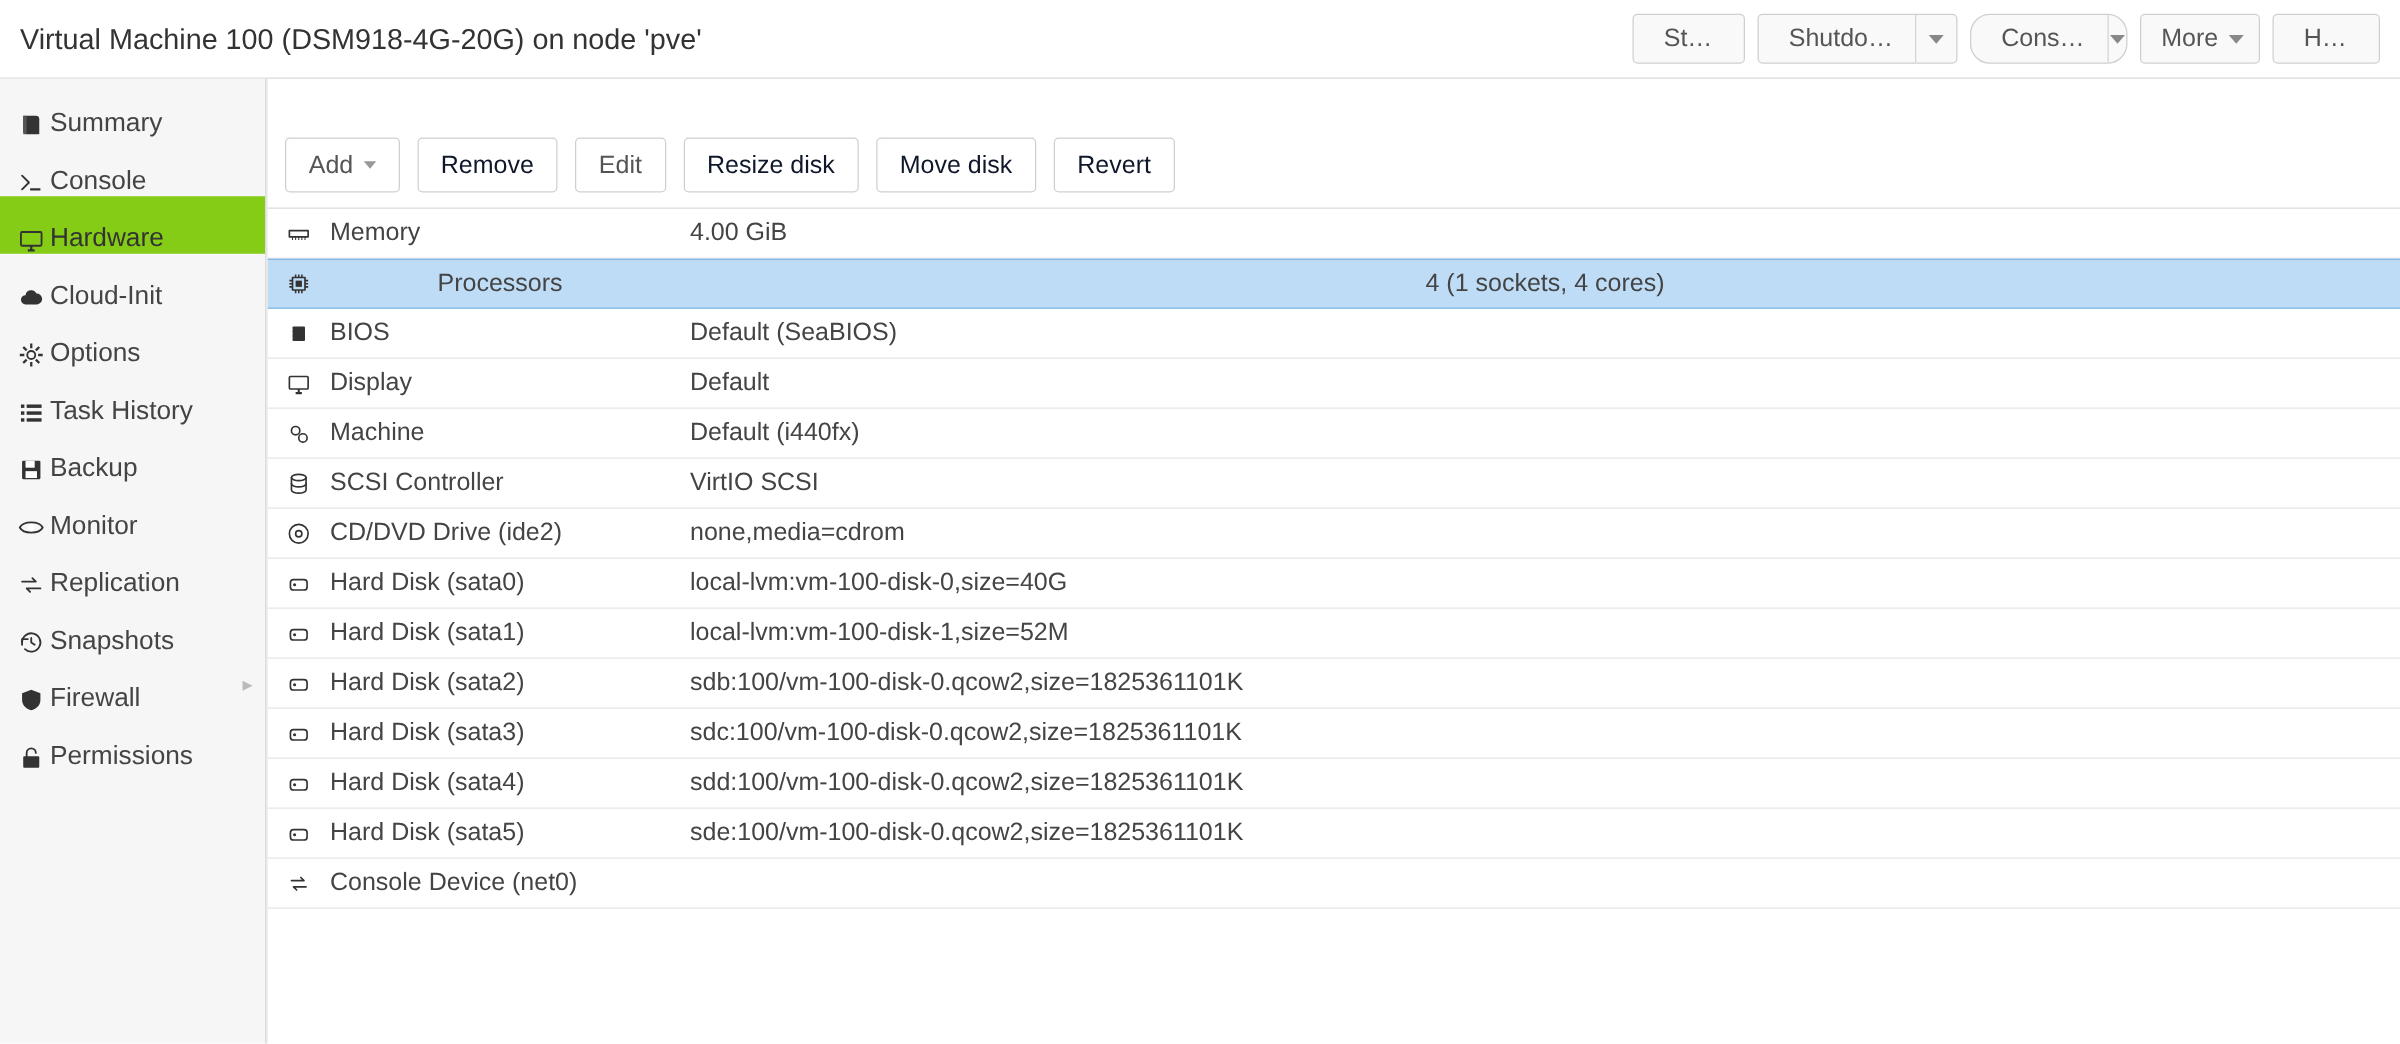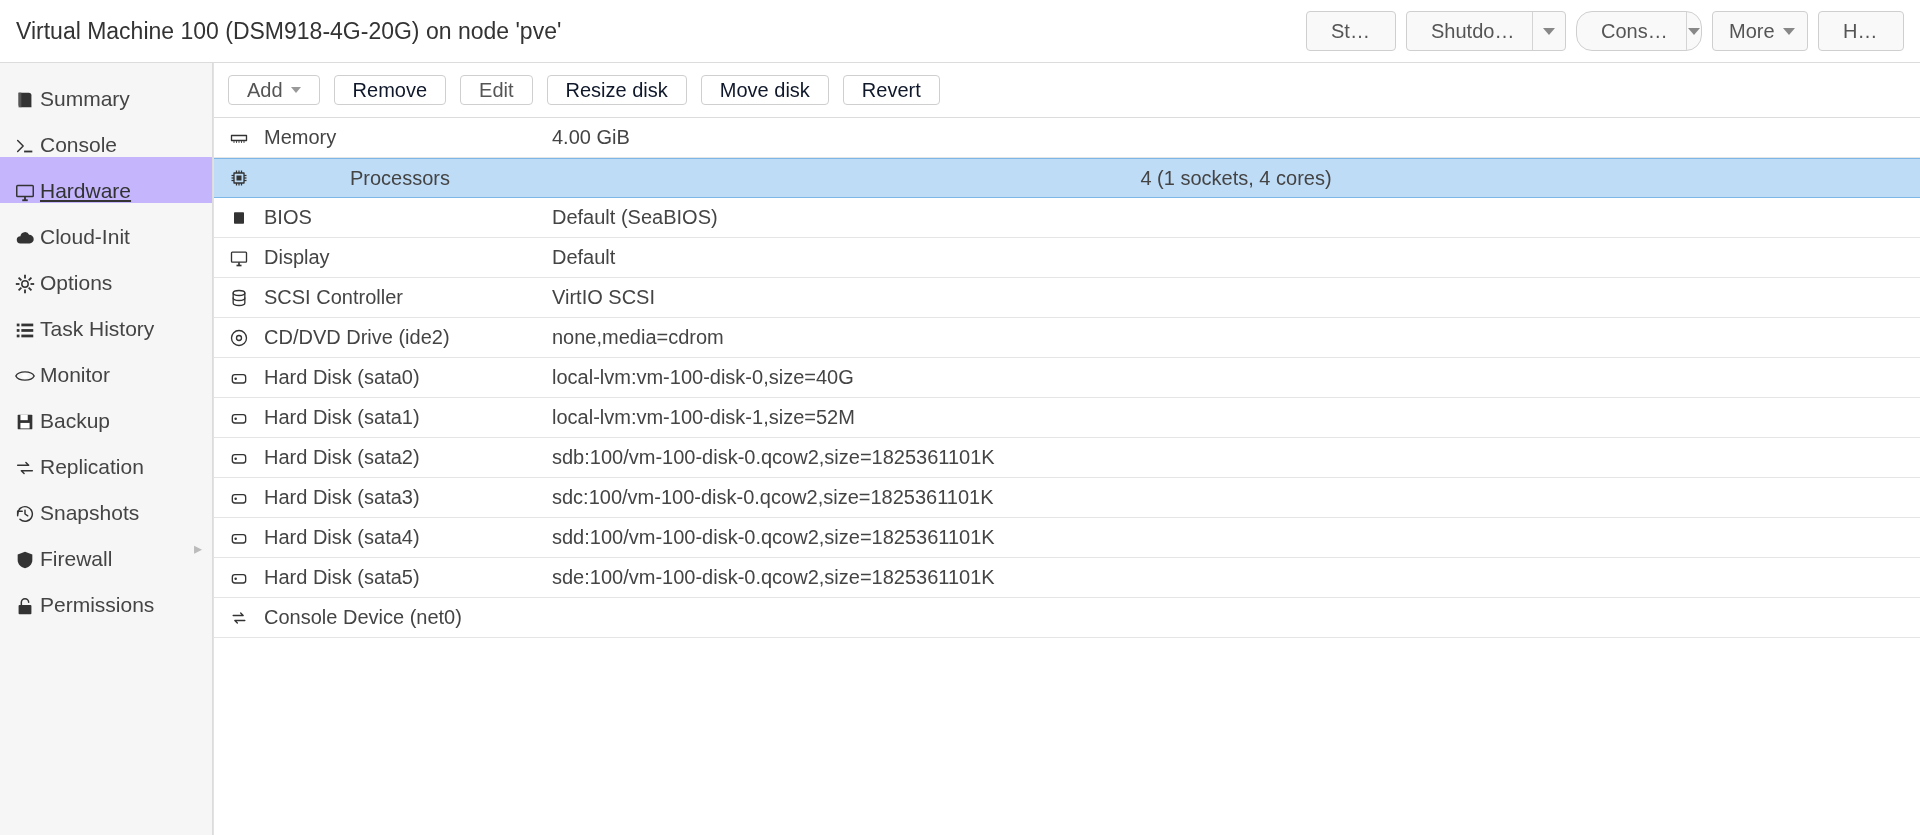--- a/index.html
+++ b/index.html
@@ -72,51 +72,51 @@
     align-items:flex-end;
     gap:4px;
     height:46px;
     padding:0 14px;
     font-size:21px;
     color:#444;
     cursor:pointer;
     position:relative;
   }
   .side-item.active {
-    background:#c4b5fd;
+    background:#84cc16;
     color:#333;
-    text-decoration:underline;
   }
   .side-item .chev {
     position:absolute; right:10px; top:50%; transform:translateY(-50%);
     color:#bbb; font-size:16px;
   }
   .side-ico { width:22px; display:flex; justify-content:center; color:#333;}
   .side-ico svg { width:22px; height:22px; }
 
   
   .content { flex:1; display:flex; flex-direction:column; border-left:1px solid #e2e2e2; min-width:0;}
   .toolbar {
     display:flex;
     gap:14px;
     padding:12px 14px;
     border-bottom:1px solid #dcdcdc;
   }
   .tbtn {
-    height:30px;
+    height:44px;
     padding:0 18px;
     border:1px solid #cfcfcf;
     border-radius:4px;
     background:#fff;
     font-size:20px;
     color:#555;
     display:inline-flex;
     align-items:center;
     gap:8px;
     cursor:pointer;
+    margin-top:35px;
   }
   .tbtn.disabled { color:#0f172a; background:#fff; cursor:default;}
   .tbtn .caret-down { width:0;height:0;border-left:5px solid transparent;border-right:5px solid transparent;border-top:6px solid #999;}
 
   .grid { flex:1; overflow:auto; }
   .row {
     display:grid;
     grid-template-columns: 50px 280px 1fr;
     align-items:center;
     height:40px;
@@ -242,32 +242,32 @@
         <span class="side-ico">
           <svg viewBox="0 0 24 24">
             <use href="#i-list"></use>
           </svg>
         </span>
         <span>Task History</span>
       </div>
       <div class="side-item">
         <span class="side-ico">
           <svg viewBox="0 0 24 24">
+            <use href="#i-floppy"></use>
+          </svg>
+        </span>
+        <span>Backup</span>
+      </div>
+      <div class="side-item">
+        <span class="side-ico">
+          <svg viewBox="0 0 24 24">
             <use href="#i-eye"></use>
           </svg>
         </span>
         <span>Monitor</span>
-      </div>
-      <div class="side-item">
-        <span class="side-ico">
-          <svg viewBox="0 0 24 24">
-            <use href="#i-floppy"></use>
-          </svg>
-        </span>
-        <span>Backup</span>
       </div>
       <div class="side-item">
         <span class="side-ico">
           <svg viewBox="0 0 24 24">
             <use href="#i-repl"></use>
           </svg>
         </span>
         <span>Replication</span>
       </div>
       <div class="side-item">
@@ -348,20 +348,29 @@
           <div class="cell-val">Default (SeaBIOS)</div>
         </div>
         <div class="row">
           <div class="cell-icon">
             <svg viewBox="0 0 24 24">
               <use href="#i-monitor"></use>
             </svg>
           </div>
           <div class="cell-name">Display</div>
           <div class="cell-val">Default</div>
+        </div>
+        <div class="row">
+          <div class="cell-icon">
+            <svg viewBox="0 0 24 24">
+              <use href="#i-gears"></use>
+            </svg>
+          </div>
+          <div class="cell-name">Machine</div>
+          <div class="cell-val">Default (i440fx)</div>
         </div>
         <div class="row">
           <div class="cell-icon">
             <svg viewBox="0 0 24 24">
               <use href="#i-db"></use>
             </svg>
           </div>
           <div class="cell-name">SCSI Controller</div>
           <div class="cell-val">VirtIO SCSI</div>
         </div>

